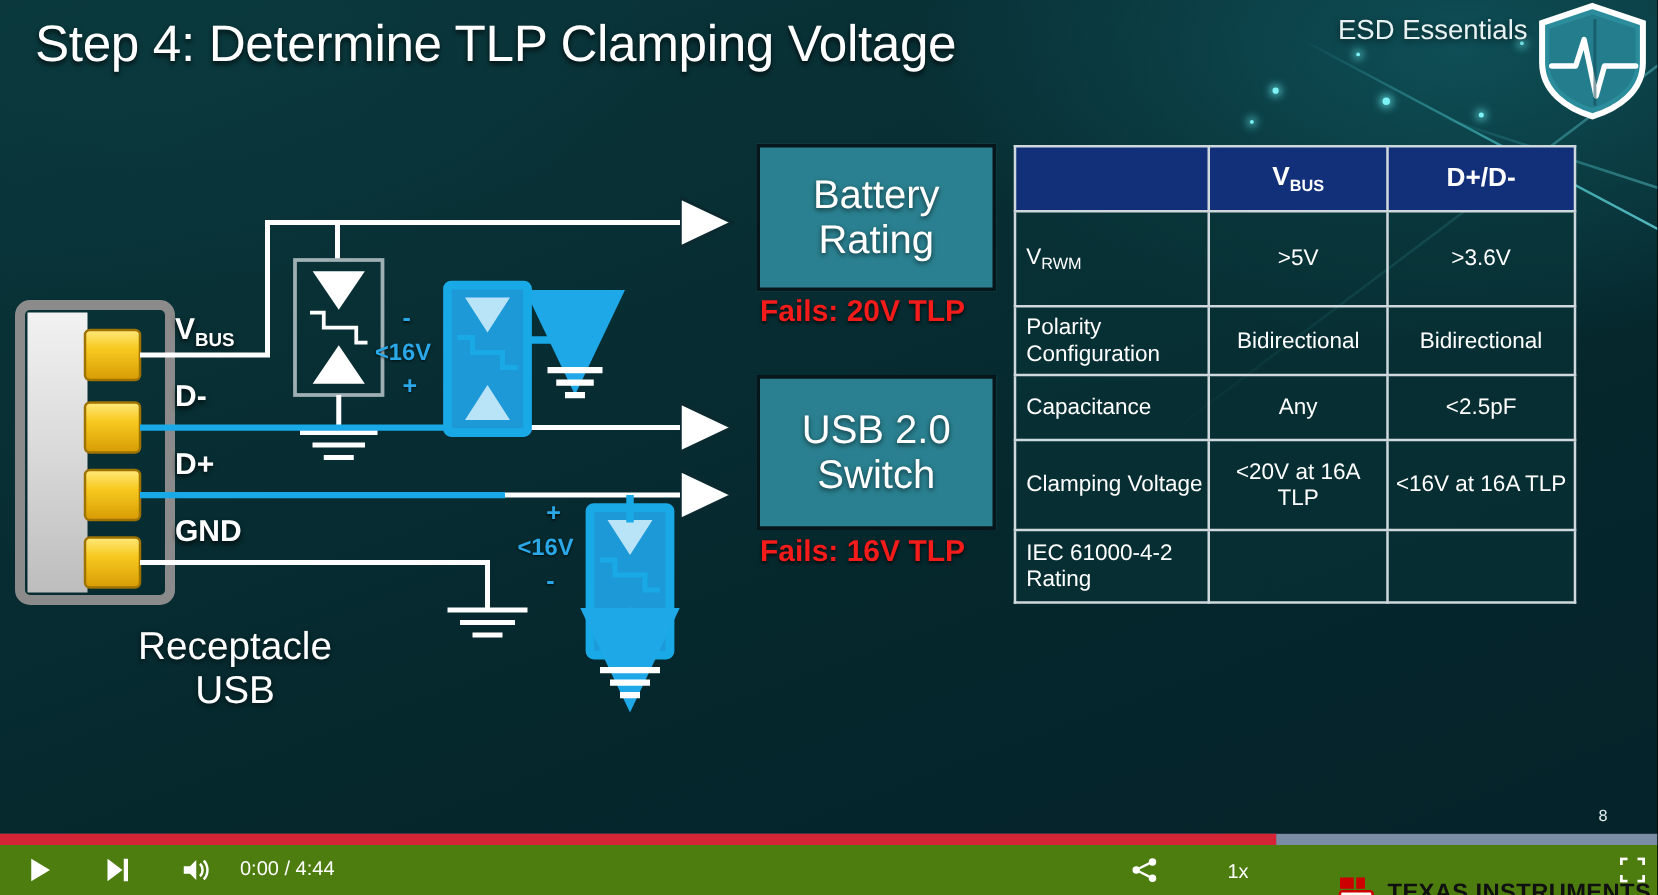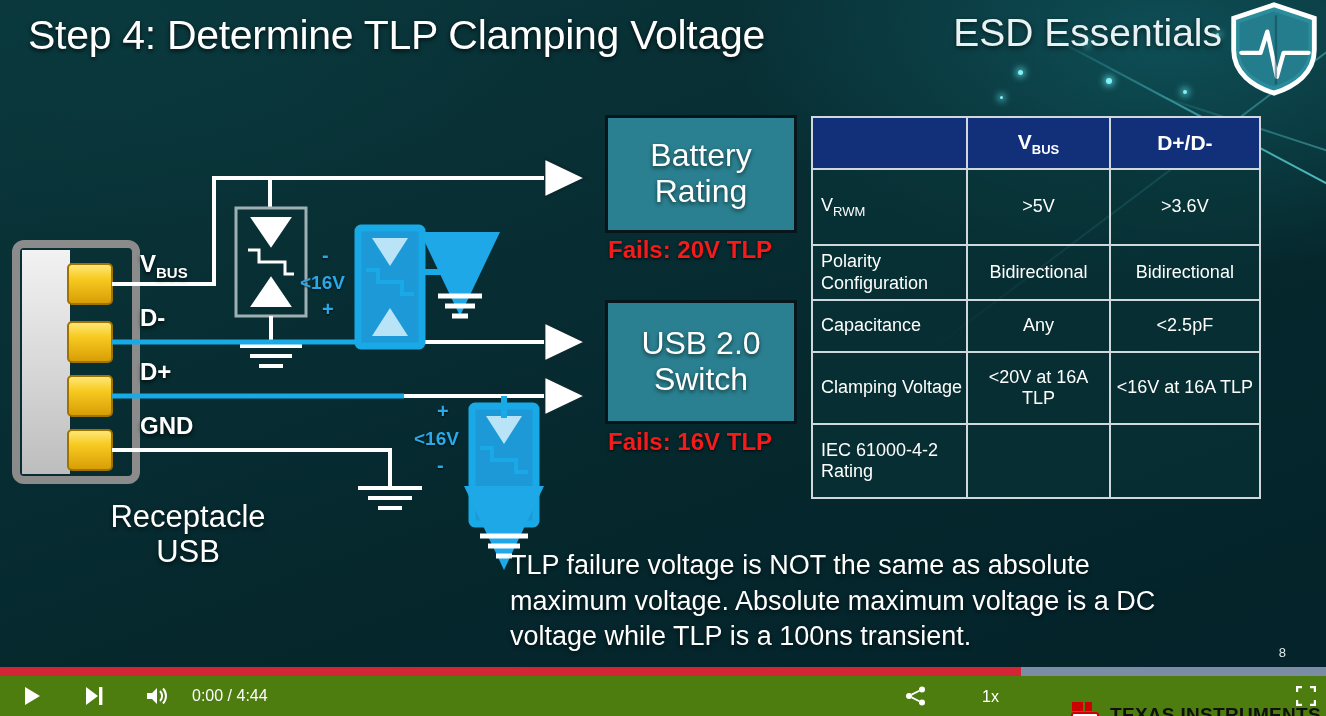--- a/index.html
+++ b/index.html
@@ -22,21 +22,21 @@
 
   
   #title {
     position:absolute; left:28px; top:12px;
     font-size:41px; font-weight:400; color:#ffffff; letter-spacing:-.3px;
     text-shadow:0 2px 4px rgba(0,0,0,.75);
     white-space:nowrap;
   }
 
   
-  #brand { position:absolute; right:104px; top:11px; font-size:39px; color:#e8f2f2; text-shadow:0 2px 5px rgba(0,0,0,.6); white-space:nowrap; }
+  #brand { position:absolute; right:104px; top:11px; font-size:22px; color:#e8f2f2; text-shadow:0 2px 5px rgba(0,0,0,.6); white-space:nowrap; }
   #shield { position:absolute; right:4px; top:0px; width:96px; height:96px; }
 
   
   #diagram { position:absolute; left:0; top:100px; width:820px; height:490px; }
   .blk {
     position:absolute; background:#2a8090; border:3px solid #06161a;
     color:#fff; display:flex; flex-direction:column; align-items:center; justify-content:center;
     font-size:32px; line-height:1.12; text-shadow:0 2px 4px rgba(0,0,0,.6);
   }
   .fails { position:absolute; color:#f41b1b; font-weight:bold; font-size:24px; text-shadow:0 1px 3px rgba(0,0,0,.85); white-space:nowrap; }
@@ -229,29 +229,28 @@
         <tr style="height:52px;">
           <td class="rowhdr">Capacitance</td>
           <td>Any</td>
           <td>&lt;2.5pF</td>
         </tr>
         <tr style="height:72px;">
           <td class="rowhdr">Clamping Voltage</td>
           <td>&lt;20V at 16A TLP</td>
           <td>&lt;16V at 16A TLP</td>
         </tr>
-        <tr style="height:74px;">
+        <tr style="height:58px;">
           <td class="rowhdr">IEC 61000-4-2 Rating</td>
           <td></td>
           <td></td>
         </tr>
       </tbody>
     </table>
 
-    <div id="note">TLP failure voltage is NOT the same as absolute maximum voltage. Absolute maximum voltage is a DC voltage while TLP is a 100ns transient.</div>
 
     <div id="pageno">8</div>
   </div>
 
   <div id="progress">
     <div class="played" style="width: 77%;"></div>
   </div>
 
   <div id="controls">
     <span class="ctl" style="margin-left:22px;">

